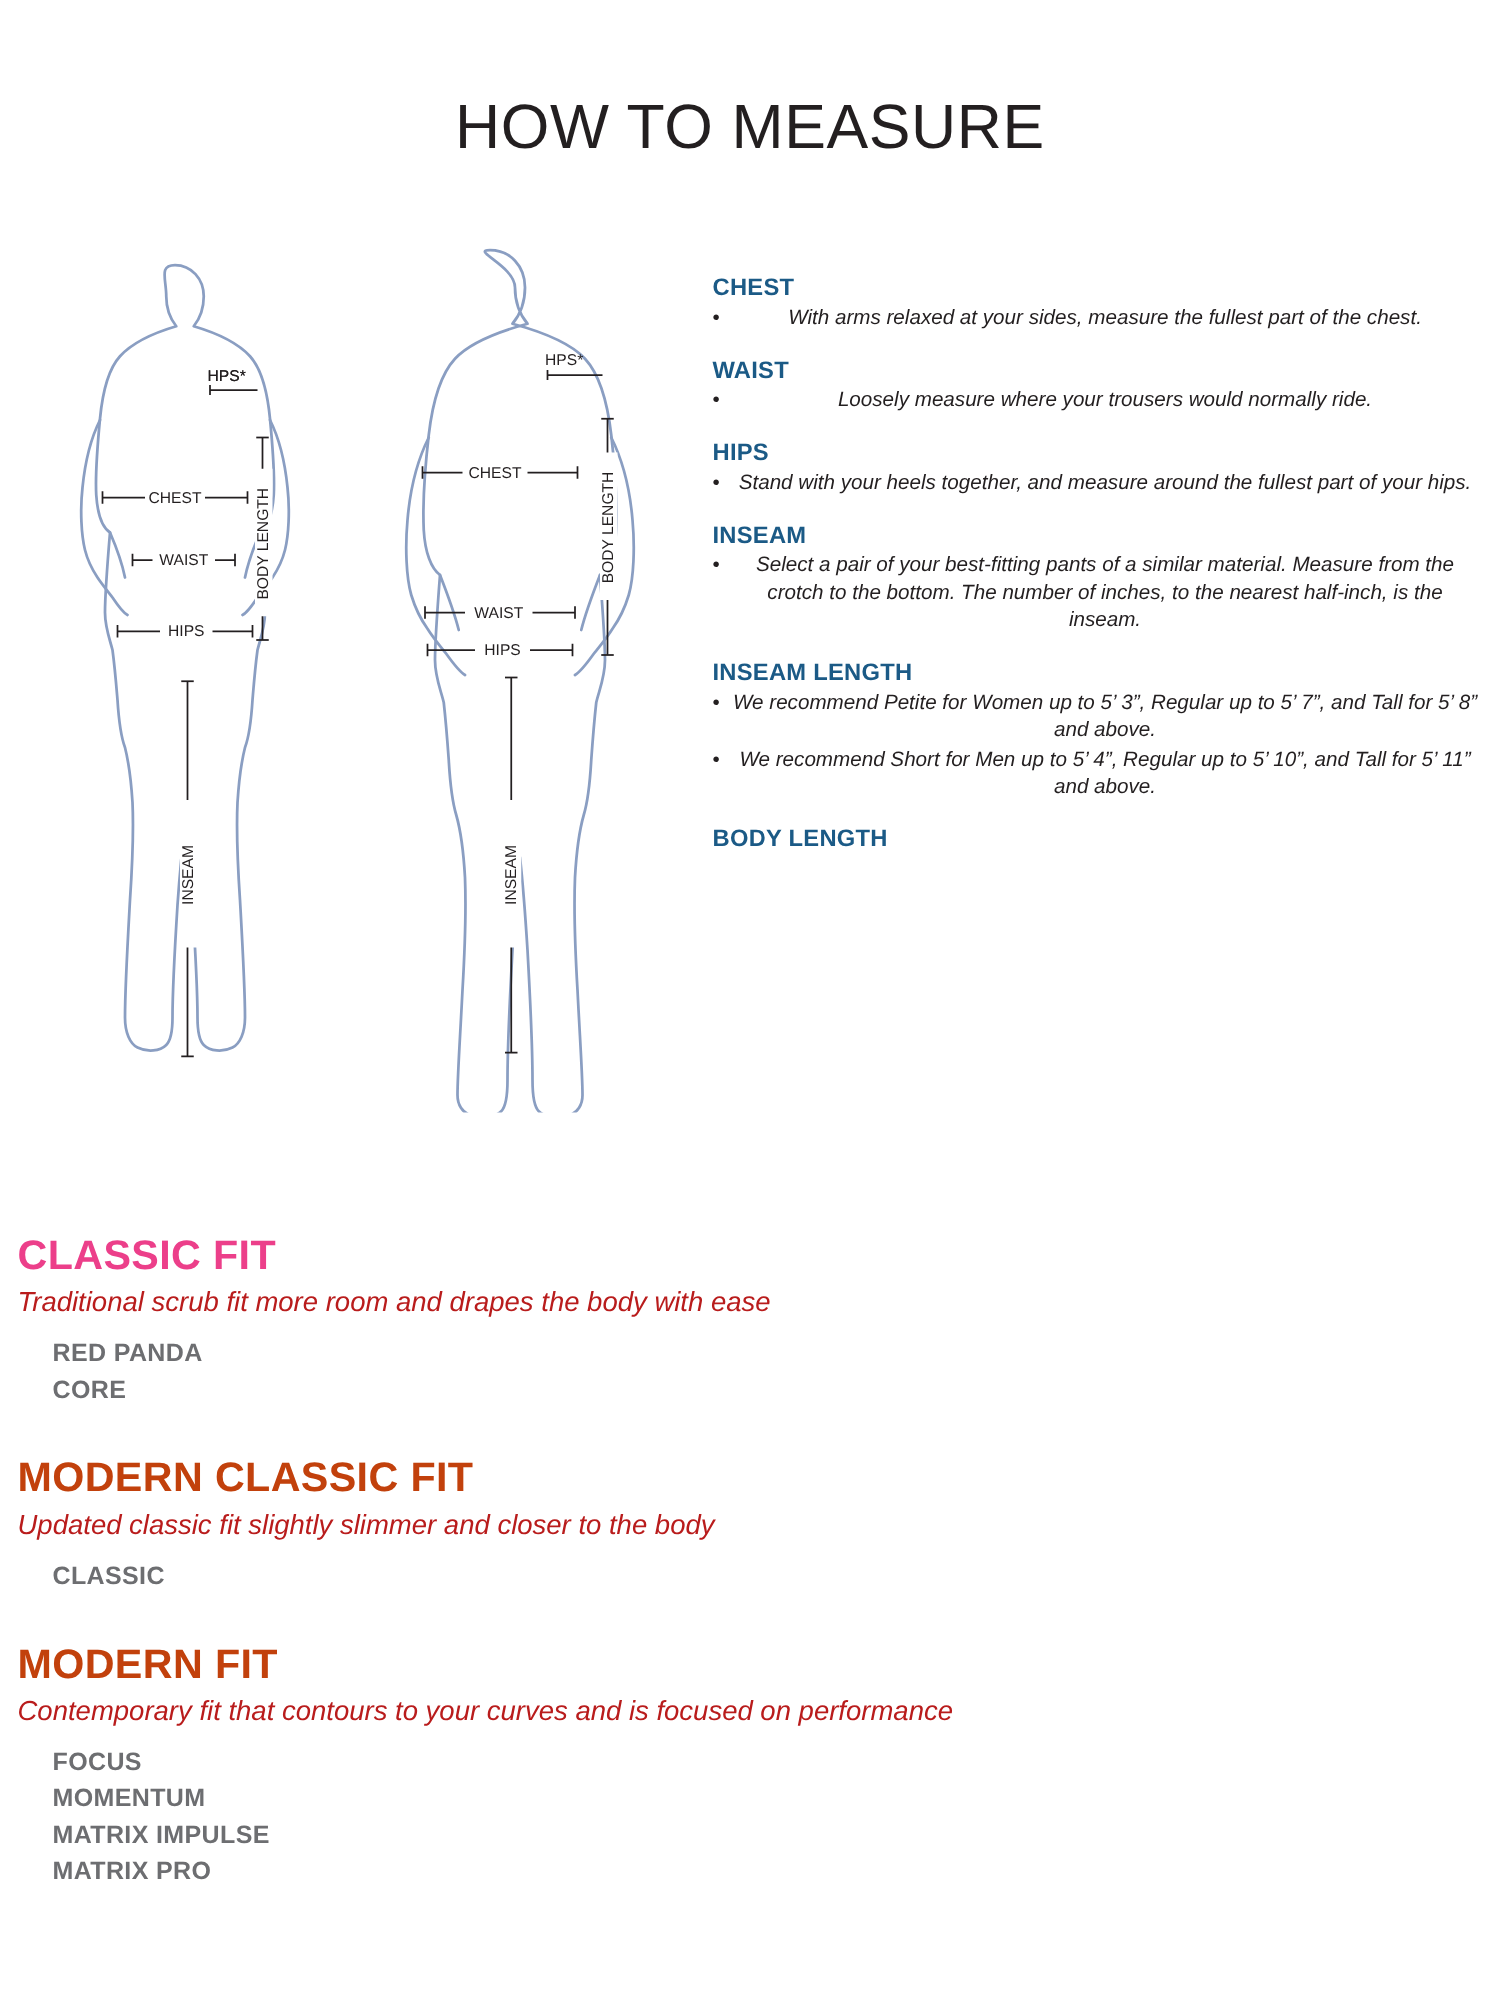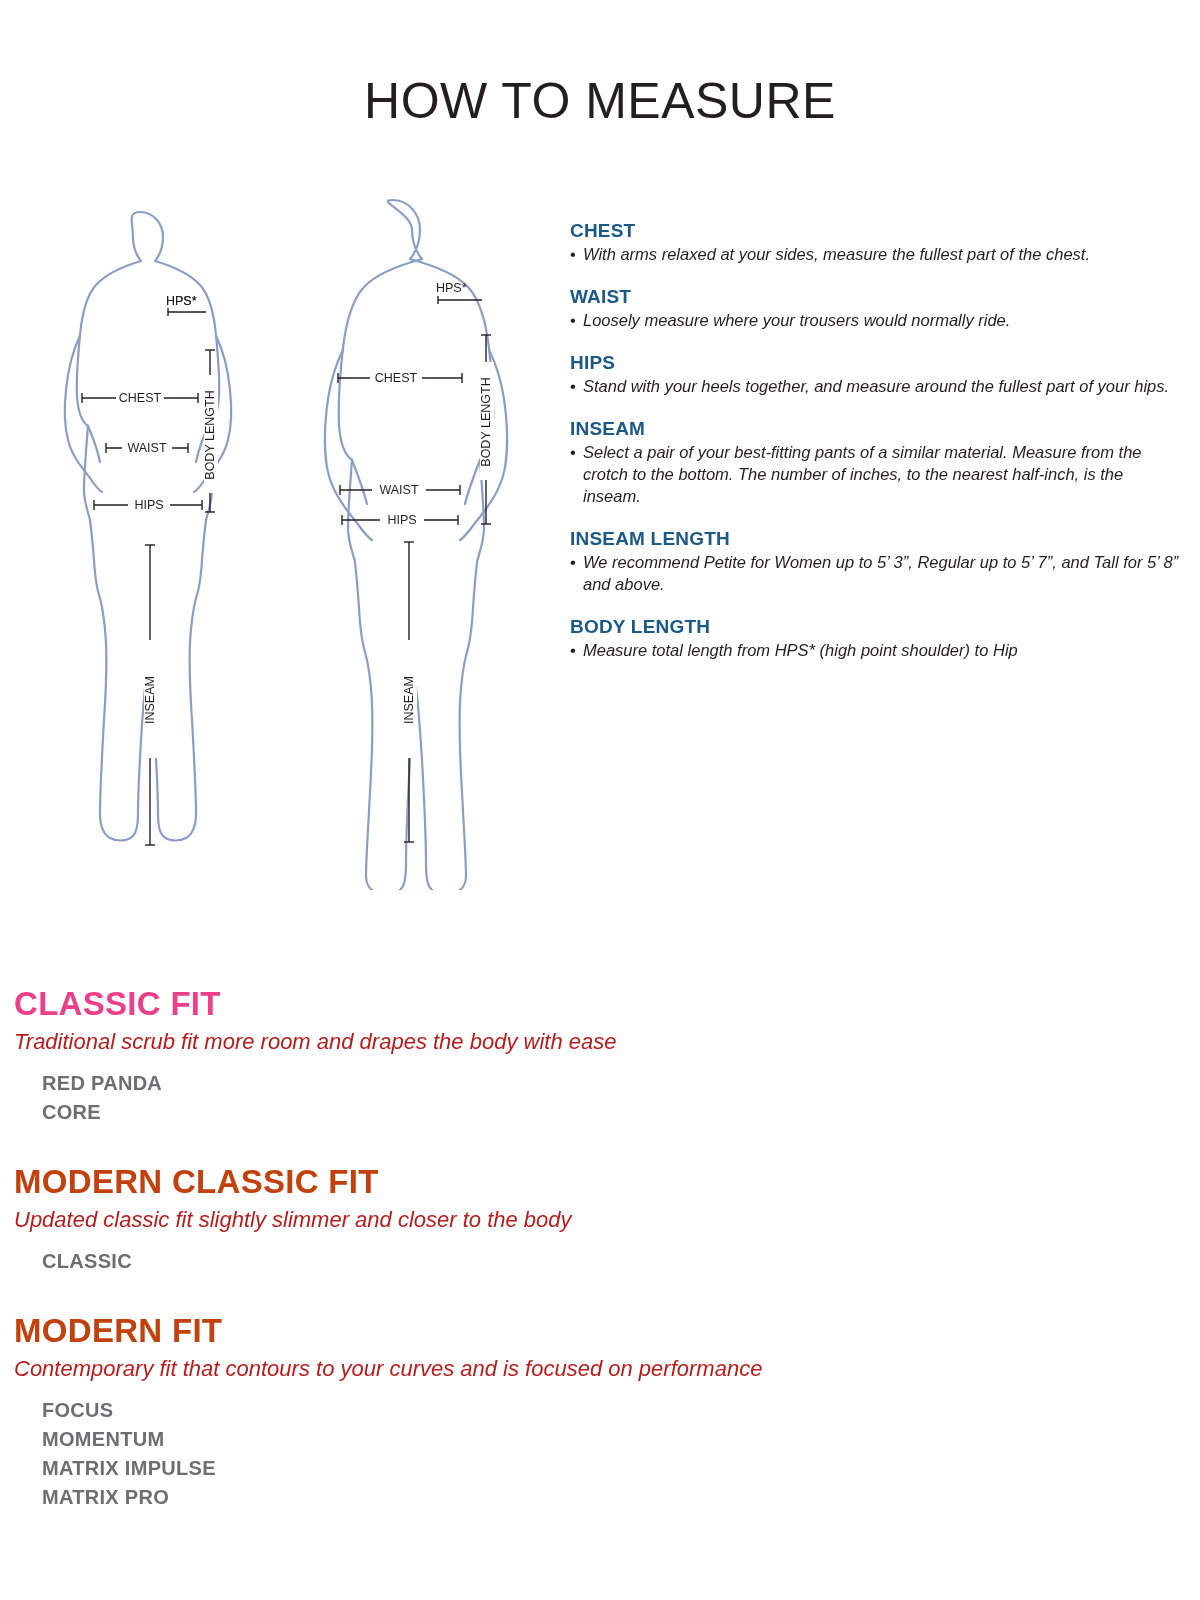--- a/index.html
+++ b/index.html
@@ -61,20 +61,21 @@
     margin-bottom: 2px;
   }
   .def-item {
     font-style: italic;
     font-size: 16.5px;
     line-height: 1.33;
     color: #231f20;
     padding-left: 13px;
     position: relative;
     margin-top: 2px;
+    text-align: center;
   }
   .def-item:before {
     content: "•";
     position: absolute;
     left: 0;
     top: 0;
     font-style: normal;
   }
 
   
@@ -317,25 +318,25 @@
     </div>
 
     <div class="def-block">
       <div class="def-head">INSEAM</div>
       <div class="def-item">Select a pair of your best-fitting pants of a similar material. Measure from the crotch to the bottom. The number of inches, to the nearest half-inch, is the inseam.</div>
     </div>
 
     <div class="def-block">
       <div class="def-head">INSEAM LENGTH</div>
       <div class="def-item">We recommend Petite for Women up to 5’ 3”, Regular up to 5’ 7”, and Tall for 5’ 8” and above.</div>
+      <div class="def-item">We recommend Short for Men up to 5’ 4”, Regular up to 5’ 10”, and Tall for 5’ 11” and above.</div>
     </div>
 
     <div class="def-block">
       <div class="def-head">BODY LENGTH</div>
-      <div class="def-item">Measure total length from HPS* (high point shoulder) to Hip</div>
     </div>
 
   </div>
 
   <div class="fits">
 
     <div class="fit-block">
       <div class="fit-name pink">CLASSIC FIT</div>
       <div class="fit-desc">Traditional scrub fit more room and drapes the body with ease</div>
       <div class="fit-products">

